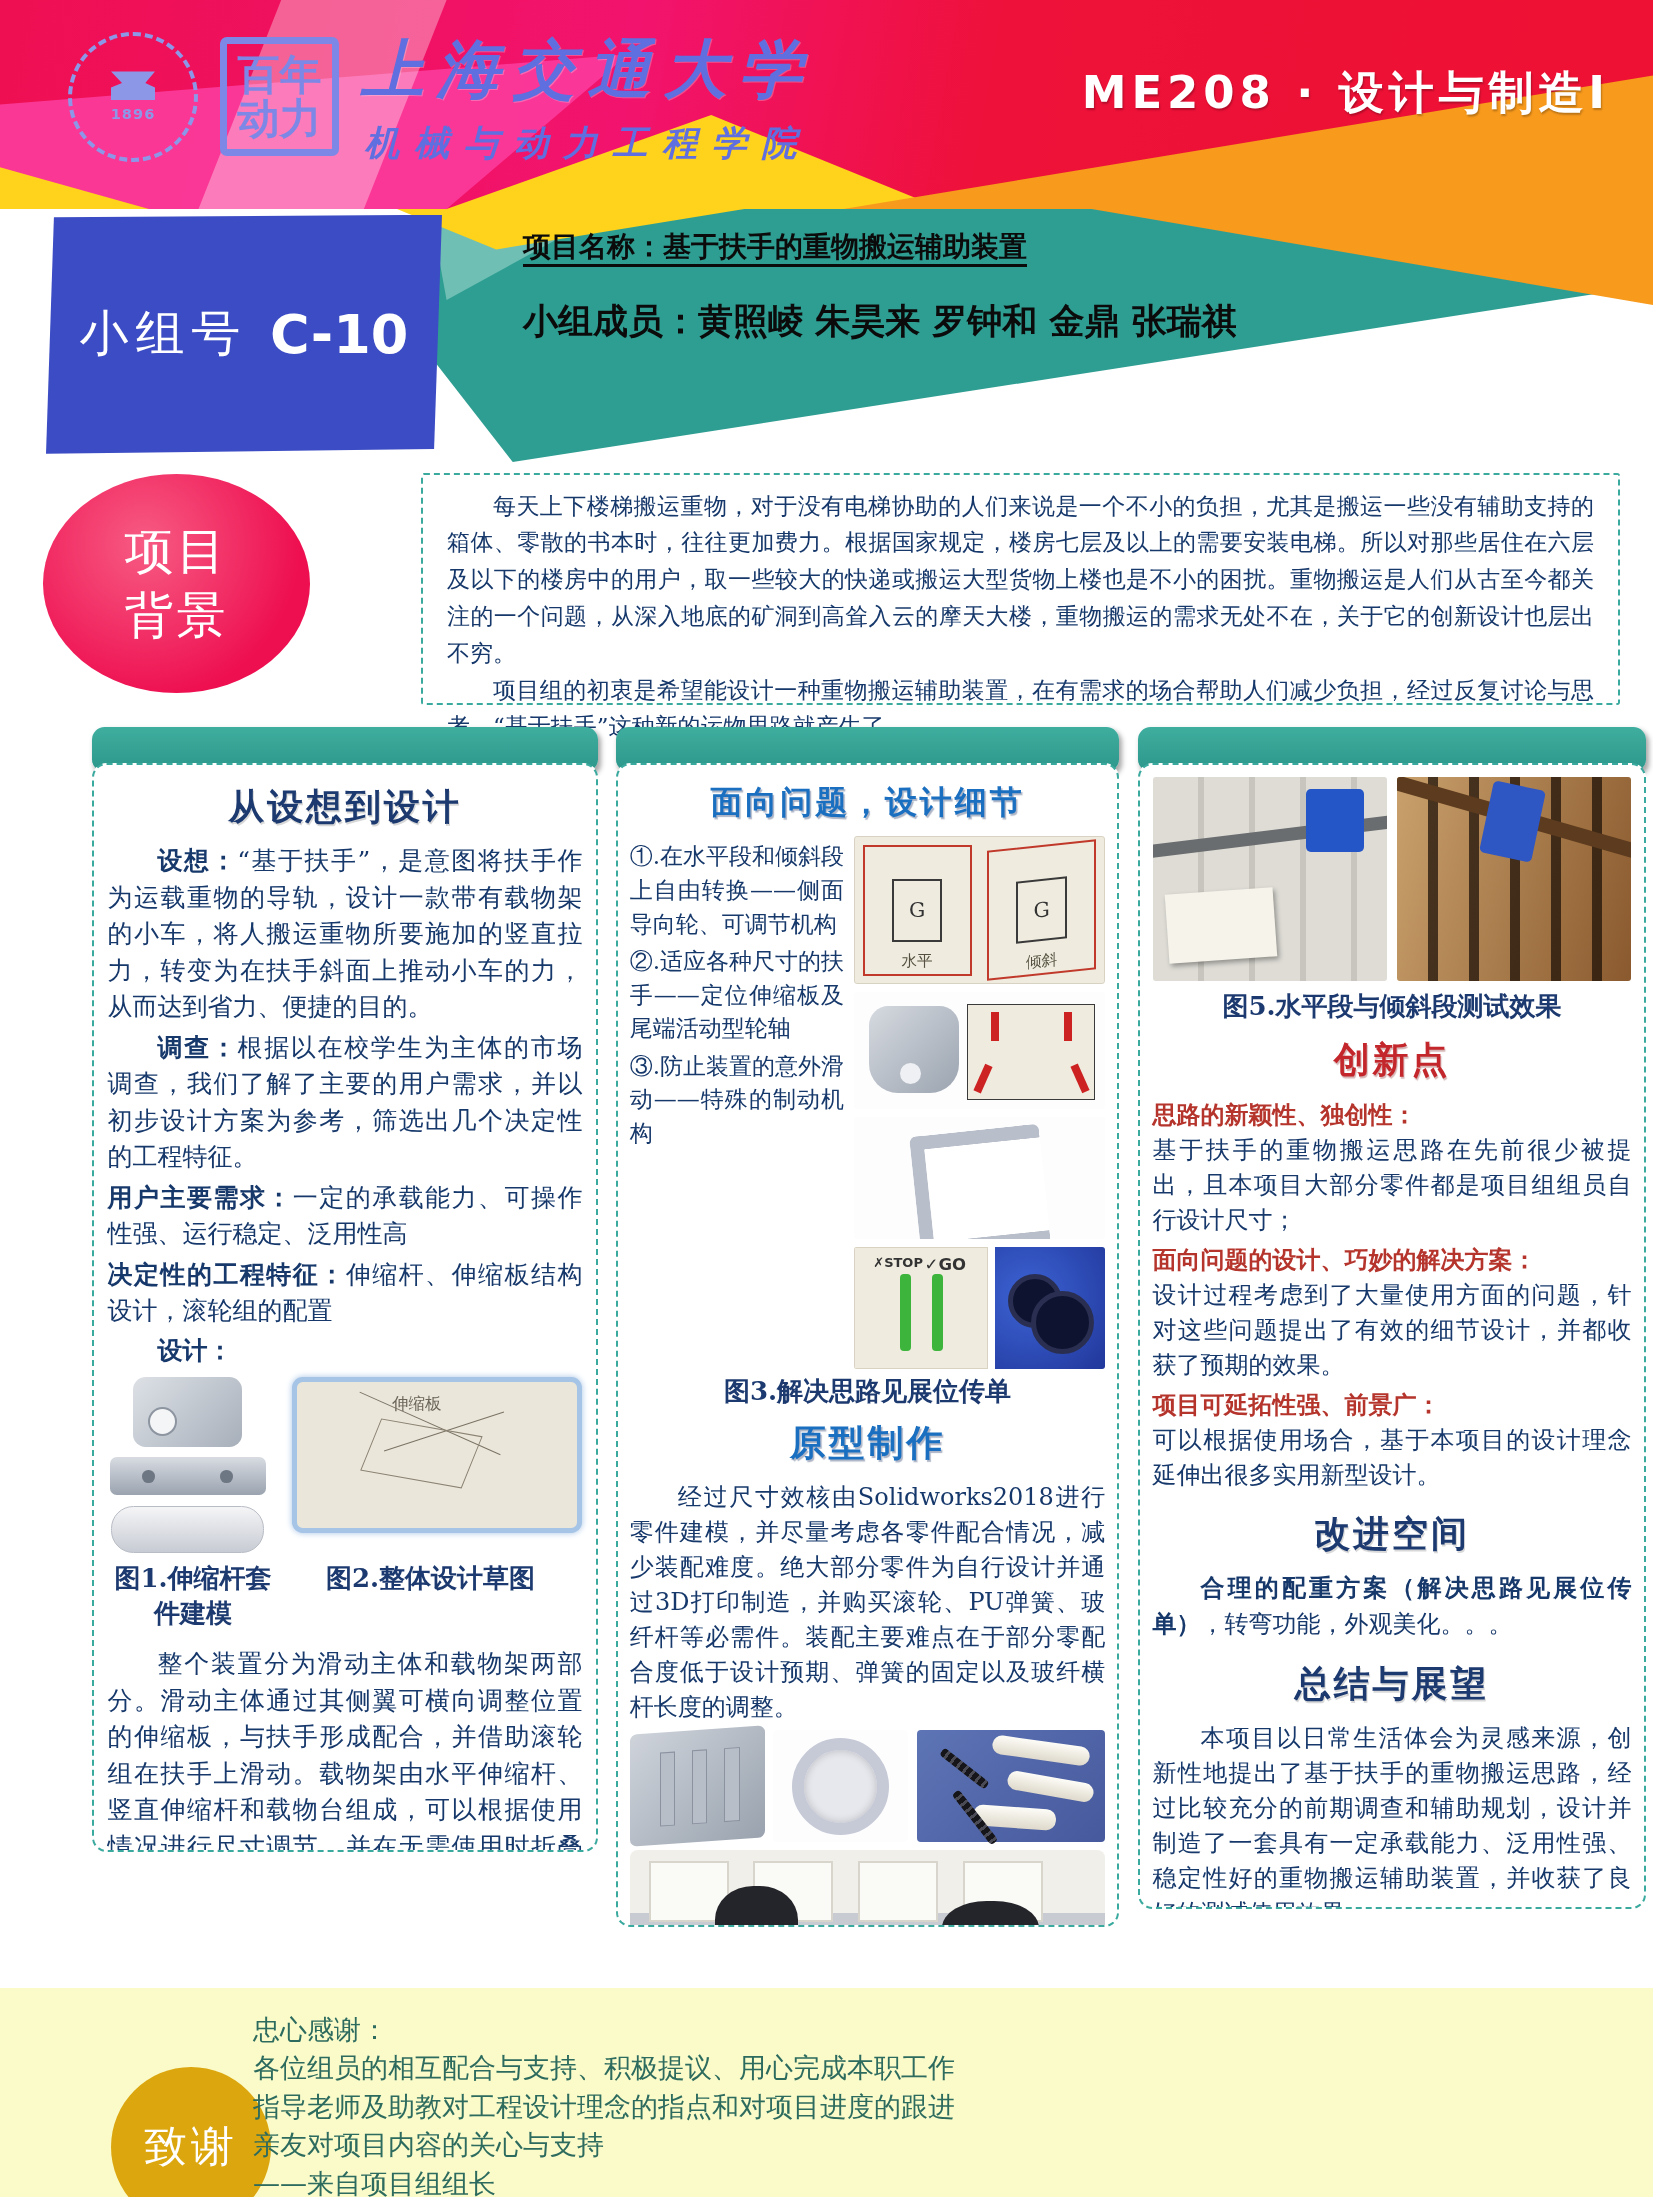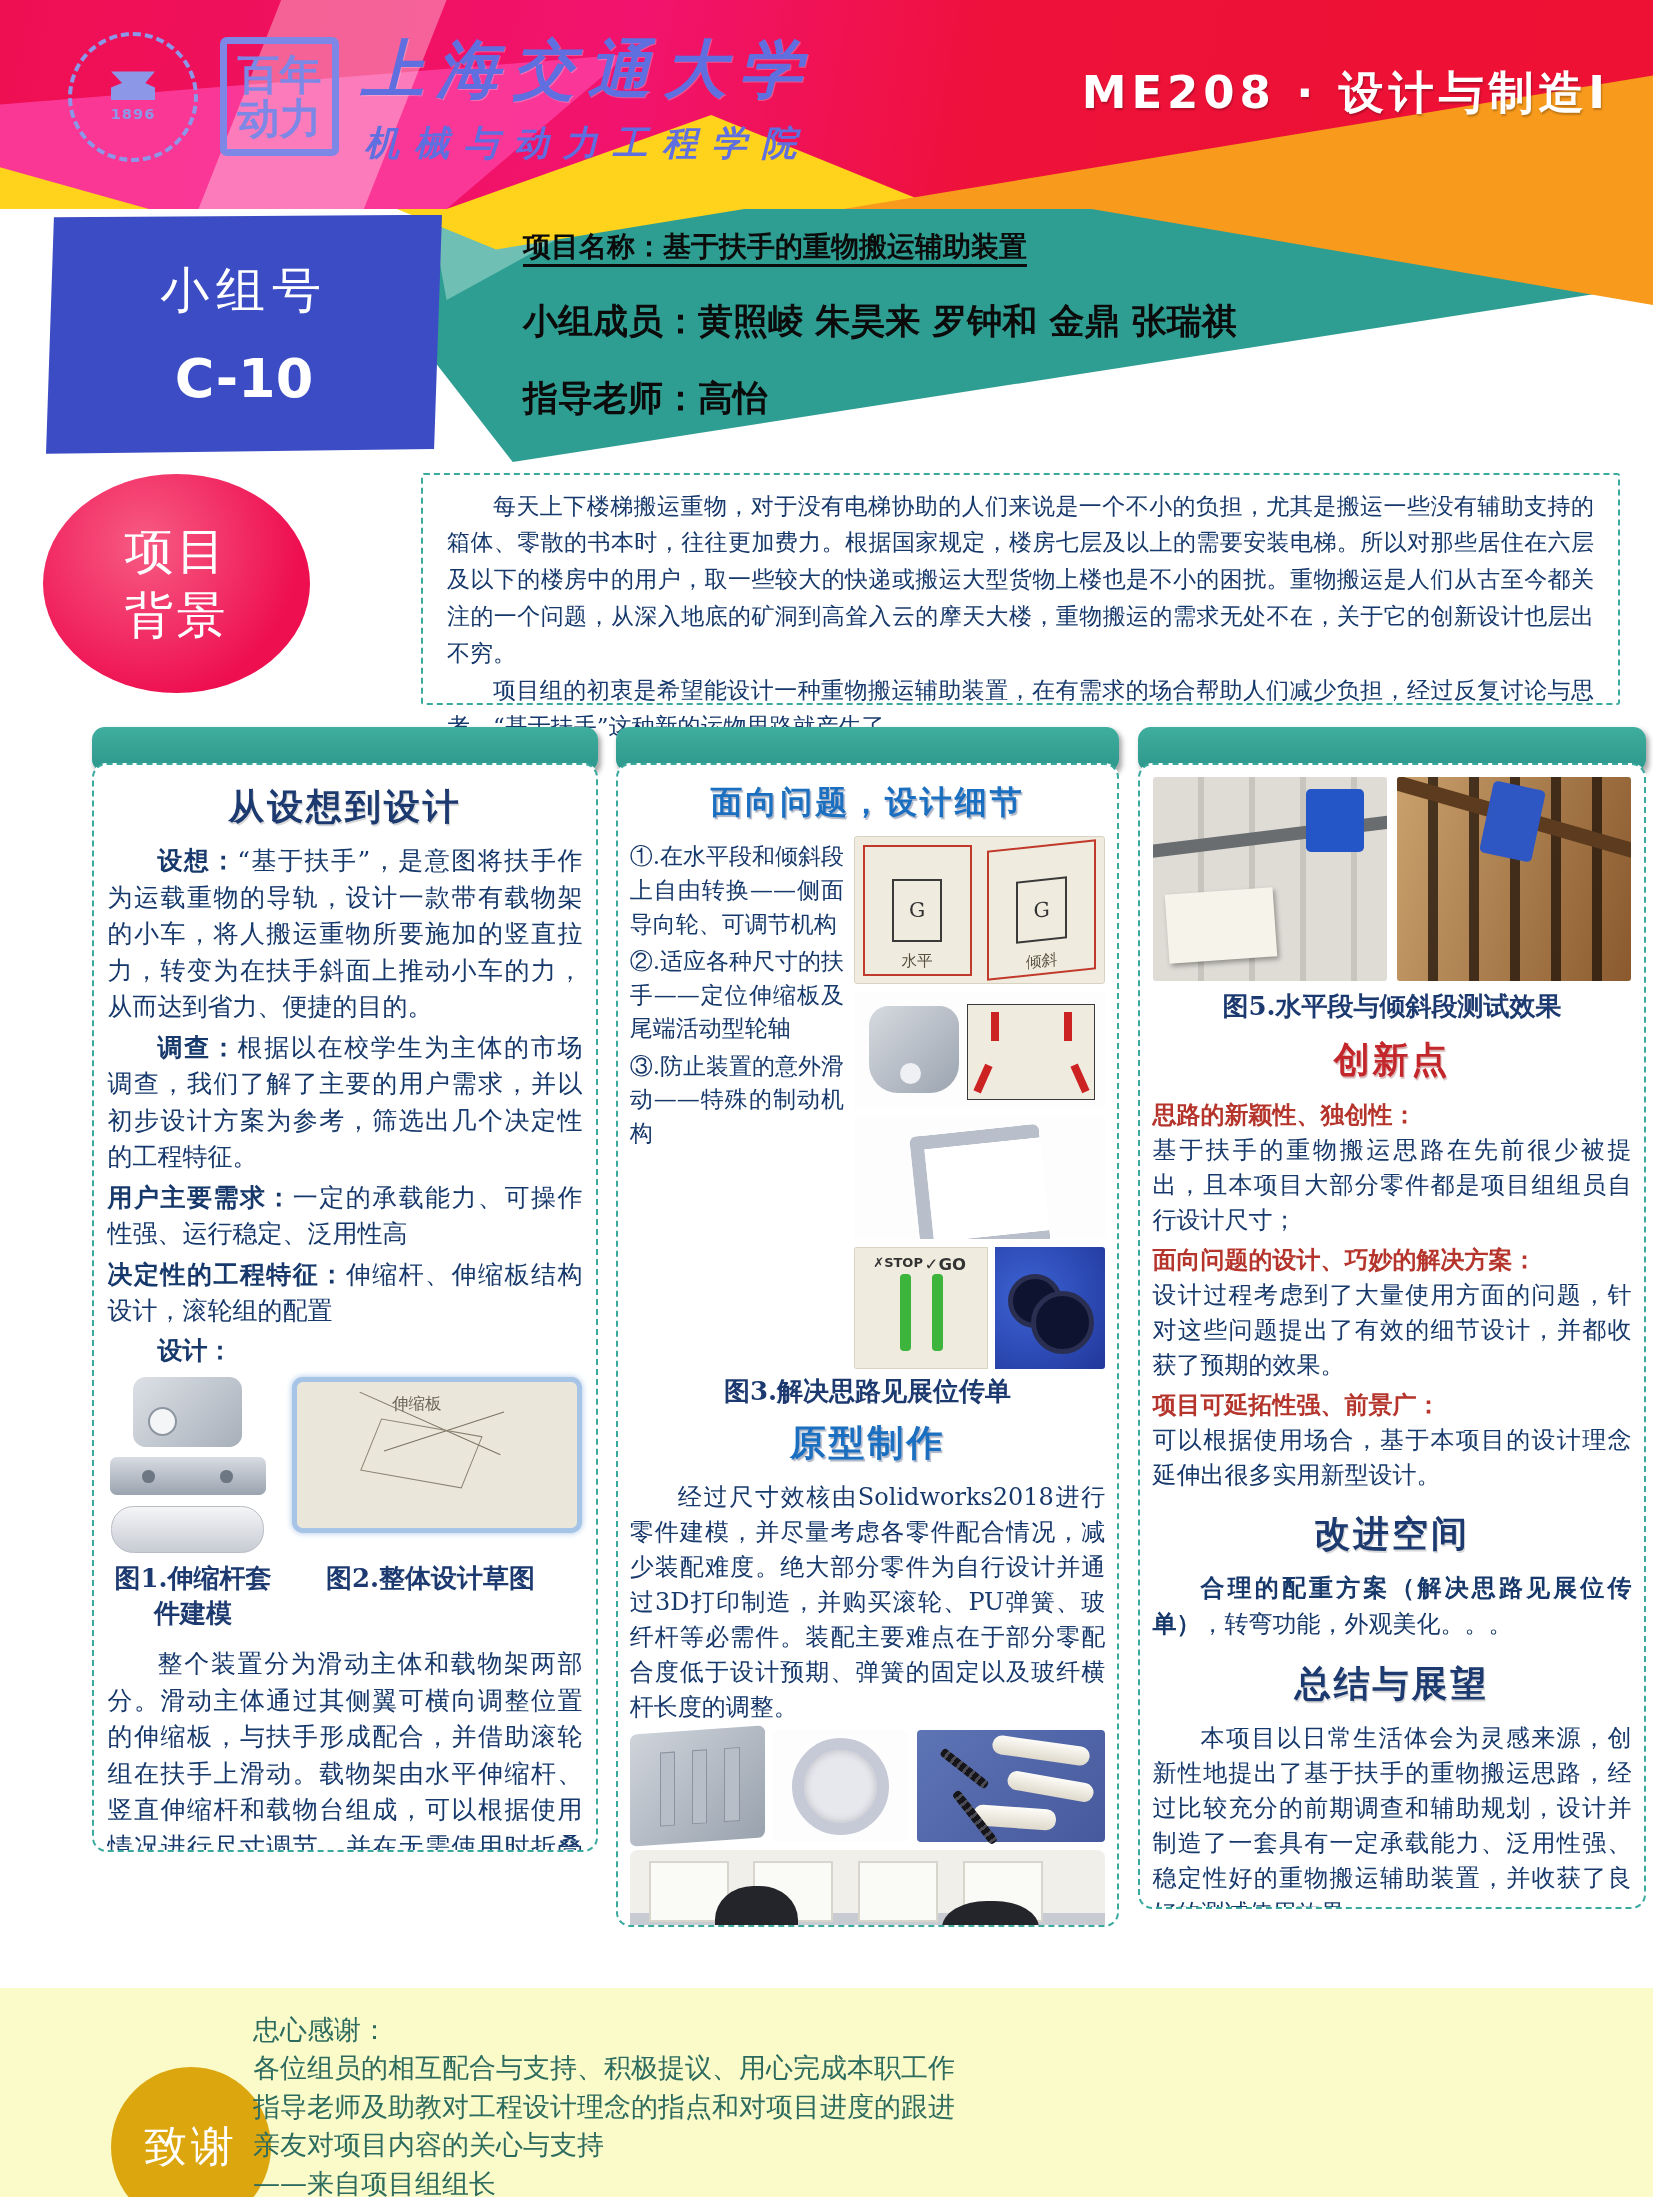--- a/index.html
+++ b/index.html
@@ -38,21 +38,21 @@
   .band-title{left:0;top:209px;width:1654px;height:253px;background:#fff;overflow:hidden;}
   .t-teal{position:absolute;inset:0;background:#2f9e92;
     clip-path:polygon(26% 0,100% 0,100% 30%,31% 100%,26% 58%);}
   .t-teal2{position:absolute;inset:0;background:#6fbfb4;
     clip-path:polygon(26% 0,37% 0,27% 36%);}
   .t-orange{position:absolute;inset:0;background:#f89a1c;
     clip-path:polygon(66% 0,100% 0,100% 38%);}
   .t-yellow{position:absolute;inset:0;background:#ffd21c;
     clip-path:polygon(24% 0,45% 0,30% 16%);}
   .group-box{position:absolute;left:46px;top:5.8px;width:396px;height:239px;background:#3b4cc4;
-    clip-path:polygon(2% 1%,100% 0,98% 98%,0 100%);display:flex;flex-direction:column;
+    clip-path:polygon(2% 1%,100% 0,98% 98%,0 100%);display:flex;flex-direction:row;
     align-items:center;justify-content:center;gap:23px;color:#fff;
     font-family:"DejaVu Sans",sans-serif;}
   .group-box .gl{font-size:49px;letter-spacing:6.8px;}
   .group-box .gid{font-size:54px;font-weight:900;}
   .title-text{position:absolute;left:523px;top:18.5px;color:#0b0b0b;
     font-family:"DejaVu Sans",sans-serif;font-weight:900;}
   .pt{font-size:28px;text-decoration:underline;text-decoration-thickness:3.4px;text-underline-offset:7.8px;}
   .mem{font-size:35px;margin-top:32px;}
   .adv{font-size:35px;margin-top:30px;}
 
@@ -219,21 +219,20 @@
     <div class="t-teal2"></div>
     <div class="t-orange"></div>
     <div class="t-yellow"></div>
     <div class="group-box">
       <div class="gl">小组号</div>
       <div class="gid">C-10</div>
     </div>
     <div class="title-text">
       <div class="pt">项目名称：基于扶手的重物搬运辅助装置</div>
       <div class="mem">小组成员：黄照崚 朱昊来 罗钟和 金鼎 张瑞祺</div>
-      <div class="adv">指导老师：高怡</div>
     </div>
   </div>
 
   <div class="abs bg-badge">
     <div>项目</div>
     <div>背景</div>
   </div>
   <div class="abs bg-box">
     <p>每天上下楼梯搬运重物，对于没有电梯协助的人们来说是一个不小的负担，尤其是搬运一些没有辅助支持的箱体、零散的书本时，往往更加费力。根据国家规定，楼房七层及以上的需要安装电梯。所以对那些居住在六层及以下的楼房中的用户，取一些较大的快递或搬运大型货物上楼也是不小的困扰。重物搬运是人们从古至今都关注的一个问题，从深入地底的矿洞到高耸入云的摩天大楼，重物搬运的需求无处不在，关于它的创新设计也层出不穷。</p>
     <p>项目组的初衷是希望能设计一种重物搬运辅助装置，在有需求的场合帮助人们减少负担，经过反复讨论与思考，“基于扶手”这种新的运物思路就产生了。</p>

